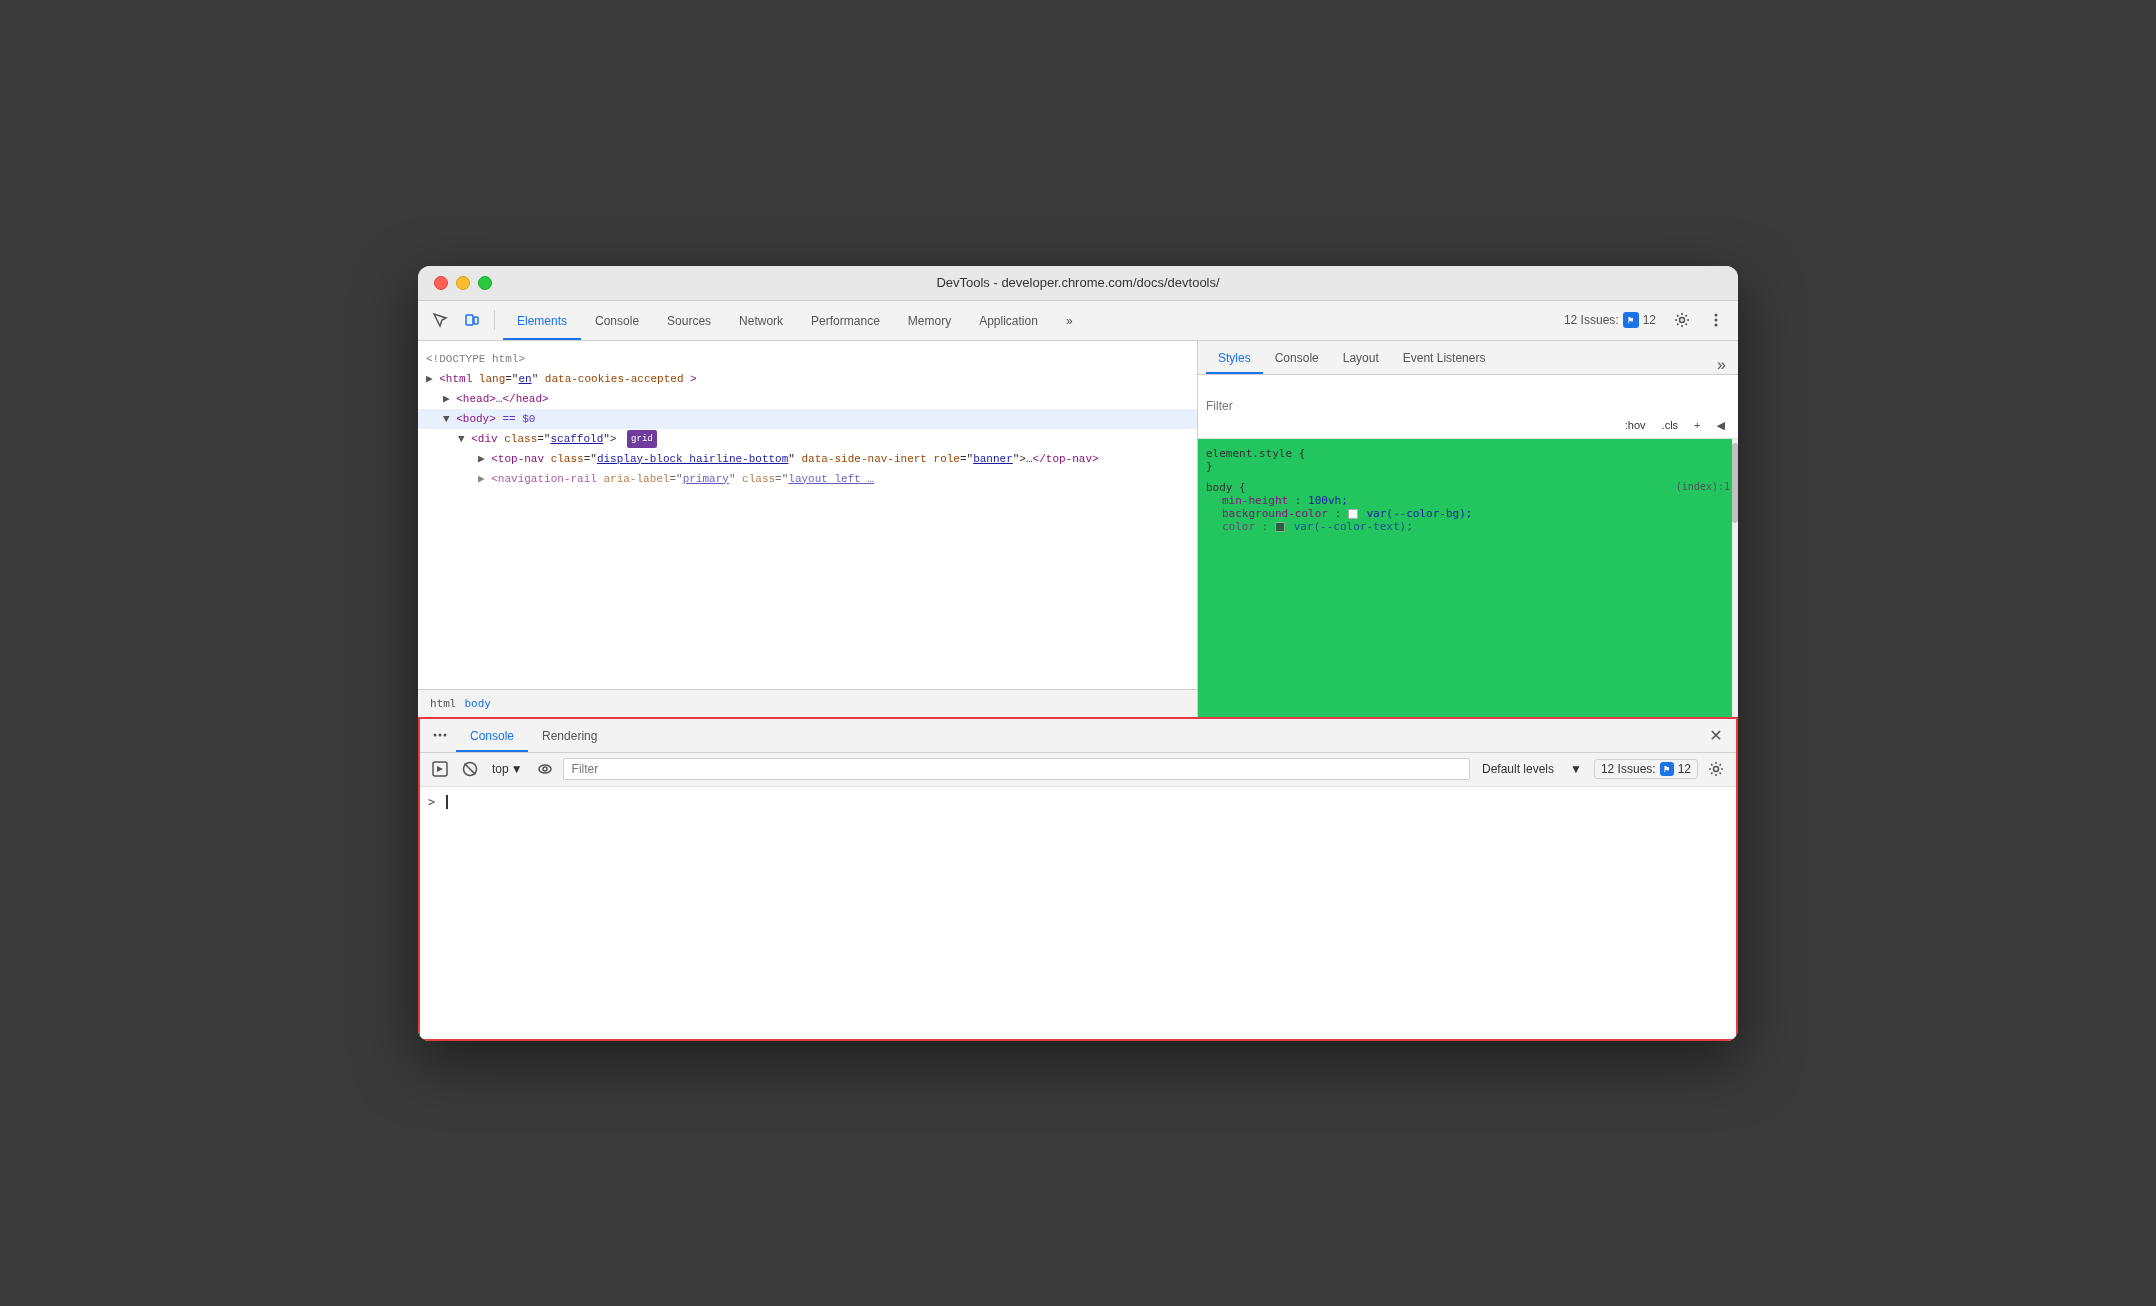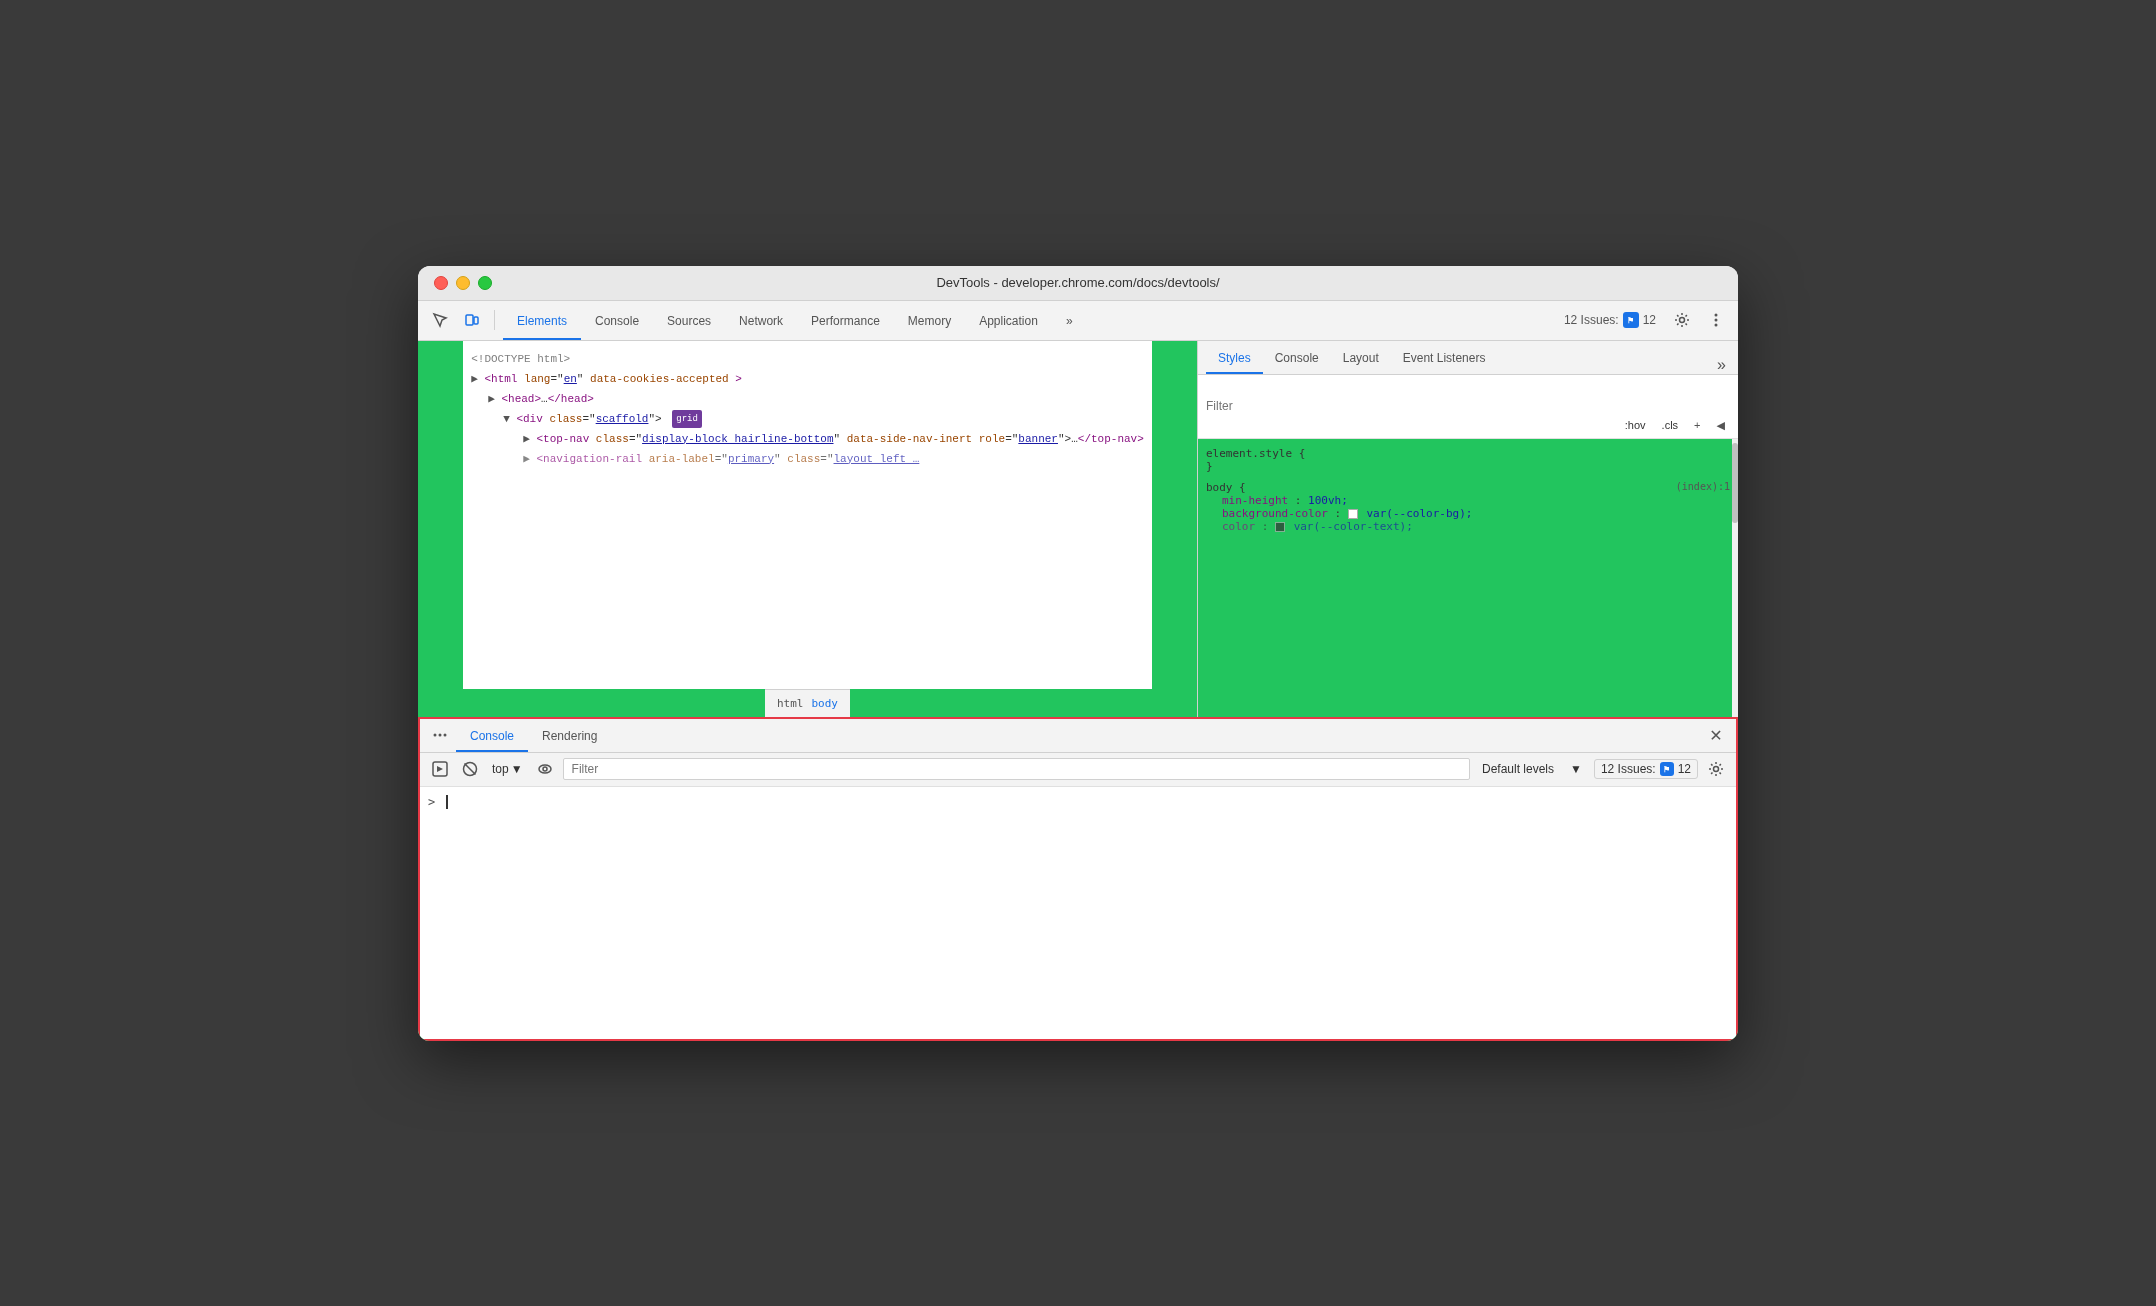--- a/index.html
+++ b/index.html
@@ -146,21 +146,20 @@
       flex: 1;
       overflow: hidden;
     }
     
     .elements-panel {
       width: 780px;
       border-right: 1px solid #d0d0d0;
       display: flex;
       flex-direction: column;
       overflow: hidden;
-      align-items: center;
     }
     .dom-tree {
       flex: 1;
       overflow: auto;
       padding: 8px 0;
       font-family: 'Menlo', 'Monaco', 'Courier New', monospace;
       font-size: 11px;
       line-height: 18px;
       background: #fff;
     }
@@ -527,20 +526,25 @@
             <span class="dom-attr-name">lang</span><span class="dom-text">="</span><span class="dom-attr-value">en</span><span class="dom-text">" </span>
             <span class="dom-attr-name">data-cookies-accepted</span>
             <span class="dom-tag">&gt;</span>
           </div>
 
           <div class="dom-line indent1">
             <span class="arrow">▶</span>
             <span class="dom-tag">&lt;head&gt;</span><span class="dom-text">…</span><span class="dom-tag">&lt;/head&gt;</span>
           </div>
 
+          <div class="dom-line indent1 selected">
+            <span class="arrow">▼</span>
+            <span class="dom-tag">&lt;body&gt;</span>
+            <span style="color:#5c35cc;"> == $0</span>
+          </div>
 
           <div class="dom-line indent2">
             <span class="arrow">▼</span>
             <span class="dom-tag">&lt;div </span>
             <span class="dom-attr-name">class</span><span class="dom-text">="</span><span class="dom-attr-value">scaffold</span><span class="dom-text">"&gt;</span>
             <span class="grid-badge">grid</span>
           </div>
 
           <div class="dom-line indent3">
             <span class="arrow">▶</span>

